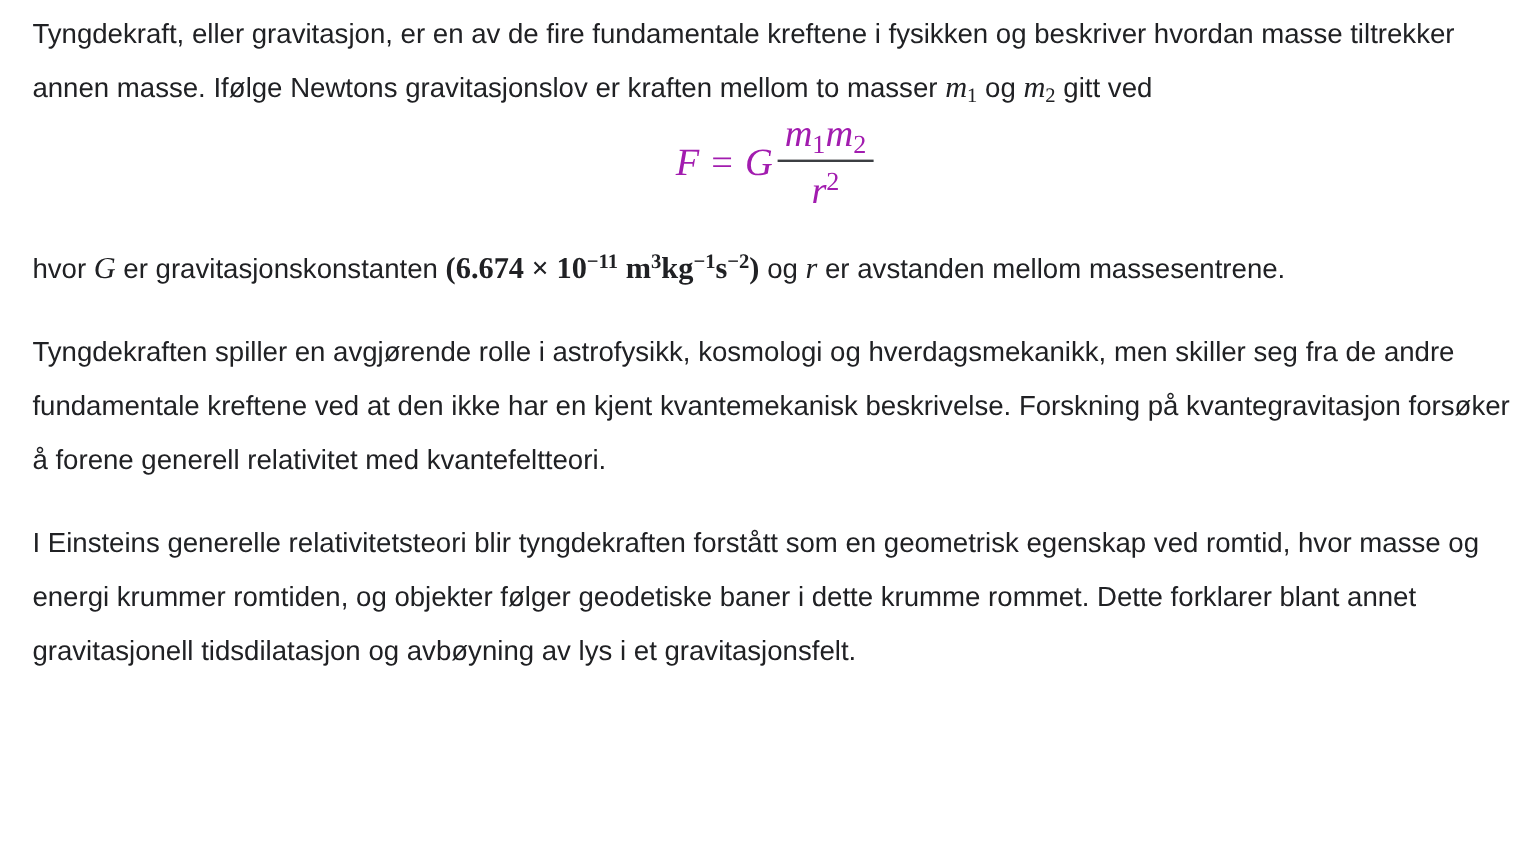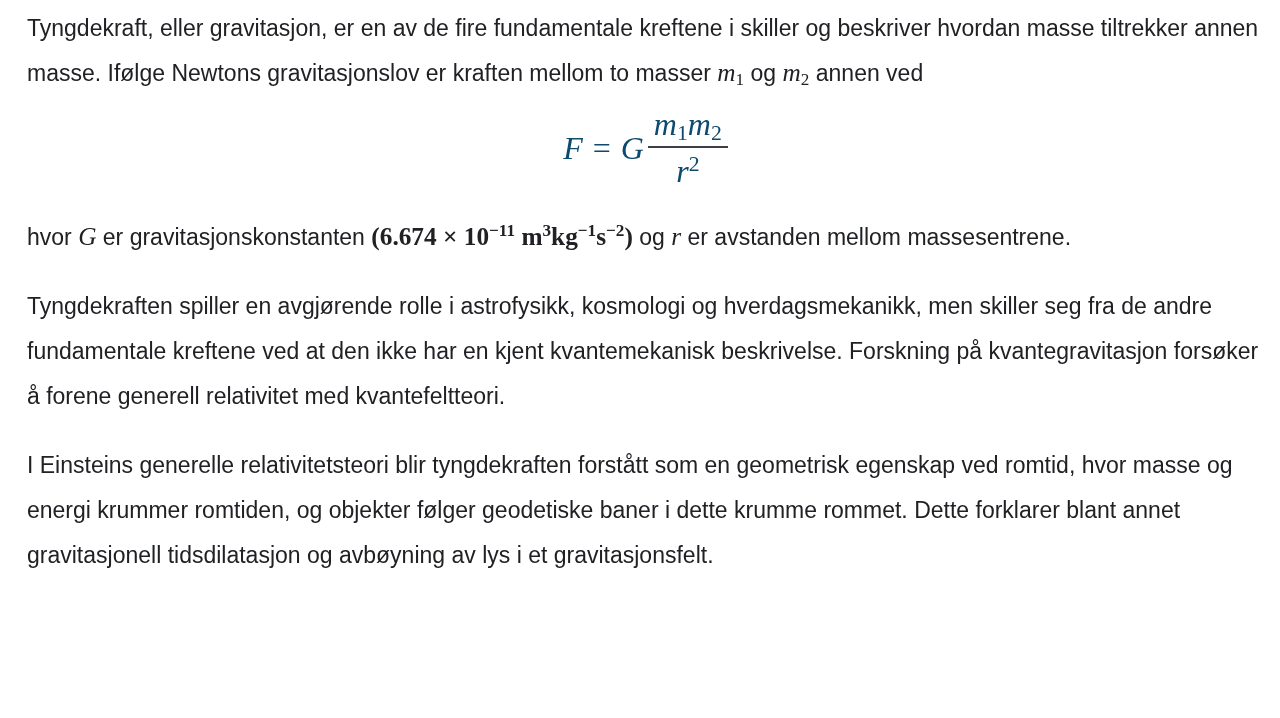--- a/index.html
+++ b/index.html
@@ -46,22 +46,22 @@
     line-height: 0;
   }
   sub { vertical-align: -0.25em; }
   sup { vertical-align: 0.5em; }
   
   .formula {
     text-align: center;
     font-family: "Liberation Serif", serif;
     font-size: 32px;
     line-height: 1;
-    margin: 14px 0 22px 0;
-    color: #0c4a6e;
+    margin: 1px 0 22px 0;
+    color: #a21caf;
   }
   .formula .mi { font-size: 1em; }
   .formula .mo {
     font-family: "Liberation Serif", serif;
     font-style: normal;
     padding: 0 10px;
   }
   .formula .coeff { margin-right: 4px; }
   .frac {
     display: inline-block;
@@ -81,21 +81,21 @@
     padding: 7px 6px 2px 6px;
     line-height: 1;
   }
 </style>
 </head>
 <body>
 
 <div class="doc">
 
   <p class="tight">
-    <span>Tyngdekraft, eller gravitasjon, er en av de fire fundamentale kreftene i skiller og beskriver hvordan masse tiltrekker annen masse. Ifølge Newtons gravitasjonslov er kraften mellom to masser </span><span class="mi"><span>m</span><sub>1</sub></span><span> og </span><span class="mi"><span>m</span><sub>2</sub></span><span> annen ved</span>
+    <span>Tyngdekraft, eller gravitasjon, er en av de fire fundamentale kreftene i fysikken og beskriver hvordan masse tiltrekker annen masse. Ifølge Newtons gravitasjonslov er kraften mellom to masser </span><span class="mi"><span>m</span><sub>1</sub></span><span> og </span><span class="mi"><span>m</span><sub>2</sub></span><span> gitt ved</span>
   </p>
 
   <div class="formula">
     <span class="mi">F</span><span class="mo">=</span><span class="mi coeff">G</span><span class="frac"><span class="num"><span class="mi"><span>m</span><sub>1</sub></span><span class="mi"><span>m</span><sub>2</sub></span></span><span class="den"><span class="mi"><span>r</span><sup>2</sup></span></span></span>
   </div>
 
   <p>
     <span>hvor </span><span class="mi">G</span><span> er gravitasjonskonstanten </span><span class="mrm"><span>(</span><span>6.674</span><span> × </span><span>10</span><sup>−11</sup><span><span> m</span><sup>3</sup></span><span><span>kg</span><sup>−1</sup></span><span><span>s</span><sup>−2</sup></span><span>)</span></span><span> og </span><span class="mi">r</span><span> er avstanden mellom massesentrene.</span>
   </p>
 

